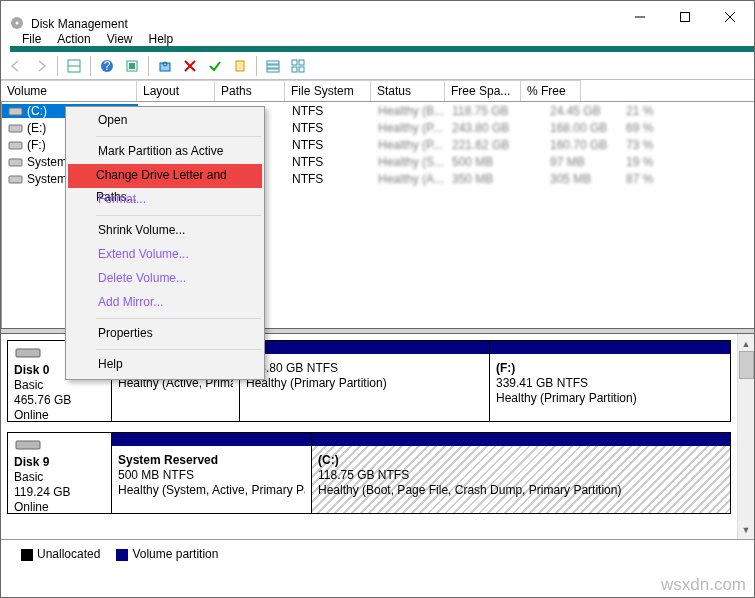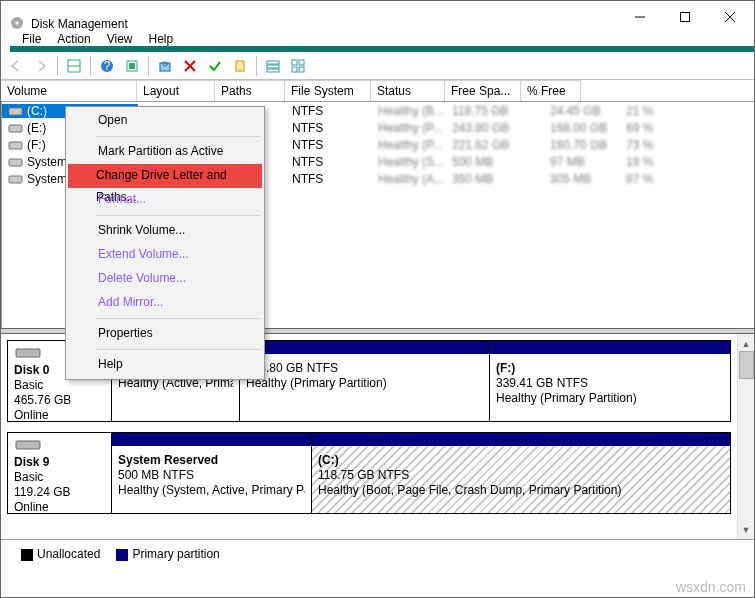--- a/index.html
+++ b/index.html
@@ -48,21 +48,21 @@
 .dblock .stripe{position:absolute;top:0;left:0;right:0;height:13px;background:#000080;}
 .dblock .inner{margin-top:16px;}
 .hatch{background:#fff repeating-linear-gradient(135deg,#ccc 0 2px,transparent 2px 6px);}
 .bold{font-weight:bold;}
 
 
 .legendbar{height:22px;border-top:1px solid #999;display:flex;align-items:flex-end;padding:0 20px;gap:16px;font-size:12px;}
 .lsw{display:inline-block;width:12px;height:12px;margin-right:4px;vertical-align:middle;}
 
 
-.credit{position:absolute;bottom:2px;right:8px;color:#bbb;font-size:14px;}
+.credit{position:absolute;bottom:2px;right:8px;color:#bbb;font-size:17px;}
 
 
 .scroll-outer{width:17px;background:#f0f0f0;border-left:1px solid #ddd;display:flex;flex-direction:column;align-items:center;justify-content:space-between;padding:2px 0;}
 .scroll-outer .arrow{font-size:9px;color:#666;display:flex;align-items:center;justify-content:center;width:15px;height:15px;}
 .scroll-outer .thumb{width:15px;height:28px;background:#cdcdcd;border:1px solid #aaa;}
 .listwrap{display:flex;}
 
 
 .ctxmenu { position:absolute; left:64px; top:105px; width:200px; background:#f2f2f2; border:1px solid #979797; padding:2px; box-shadow:3px 3px 5px rgba(0,0,0,.25); z-index:100; }
 .ctxmenu .mitem { height:24px; line-height:22px; padding:0 20px 0 30px; font-size:12px; color:#000; }
@@ -324,21 +324,21 @@
   <div class="scroll-outer">
     <div class="arrow">▲</div>
     <div class="thumb"></div>
     <div style="flex:1"></div>
     <div class="arrow">▼</div>
   </div>
 </div>
 
 <div class="legendbar">
   <span><span class="lsw" style="background:#000"></span><span>Unallocated</span></span>
-  <span><span class="lsw" style="background:#000080"></span><span>Primary partition</span></span>
+  <span><span class="lsw" style="background:#000080"></span><span>Volume partition</span></span>
 </div>
 
 <div class="credit">wsxdn.com</div>
 
 <div class="ctxmenu">
   <div class="mitem">Open</div>
   <div class="msep"></div>
   <div class="mitem">Mark Partition as Active</div>
   <div class="mitem hl">Change Drive Letter and Paths...</div>
   <div class="mitem dis">Format...</div>

